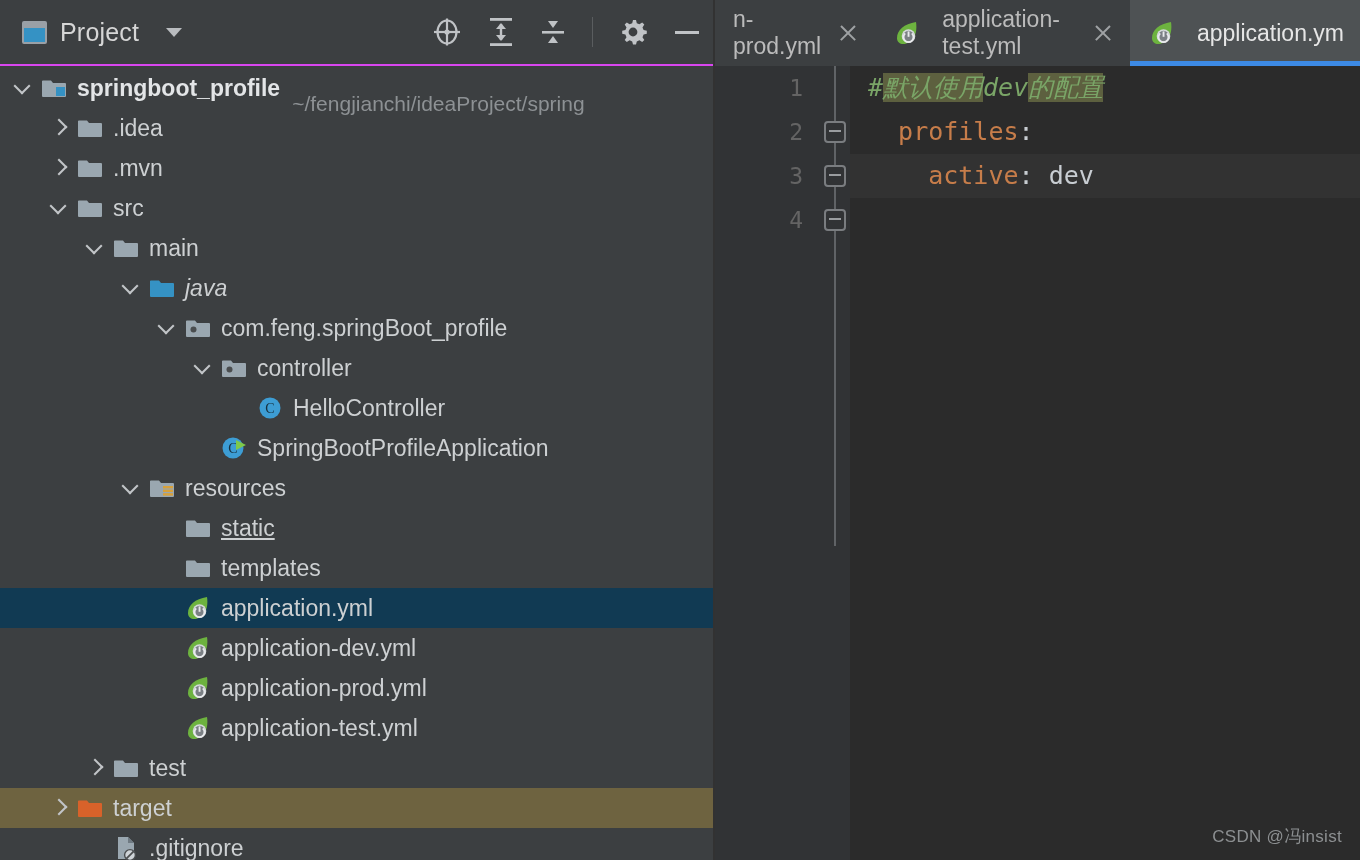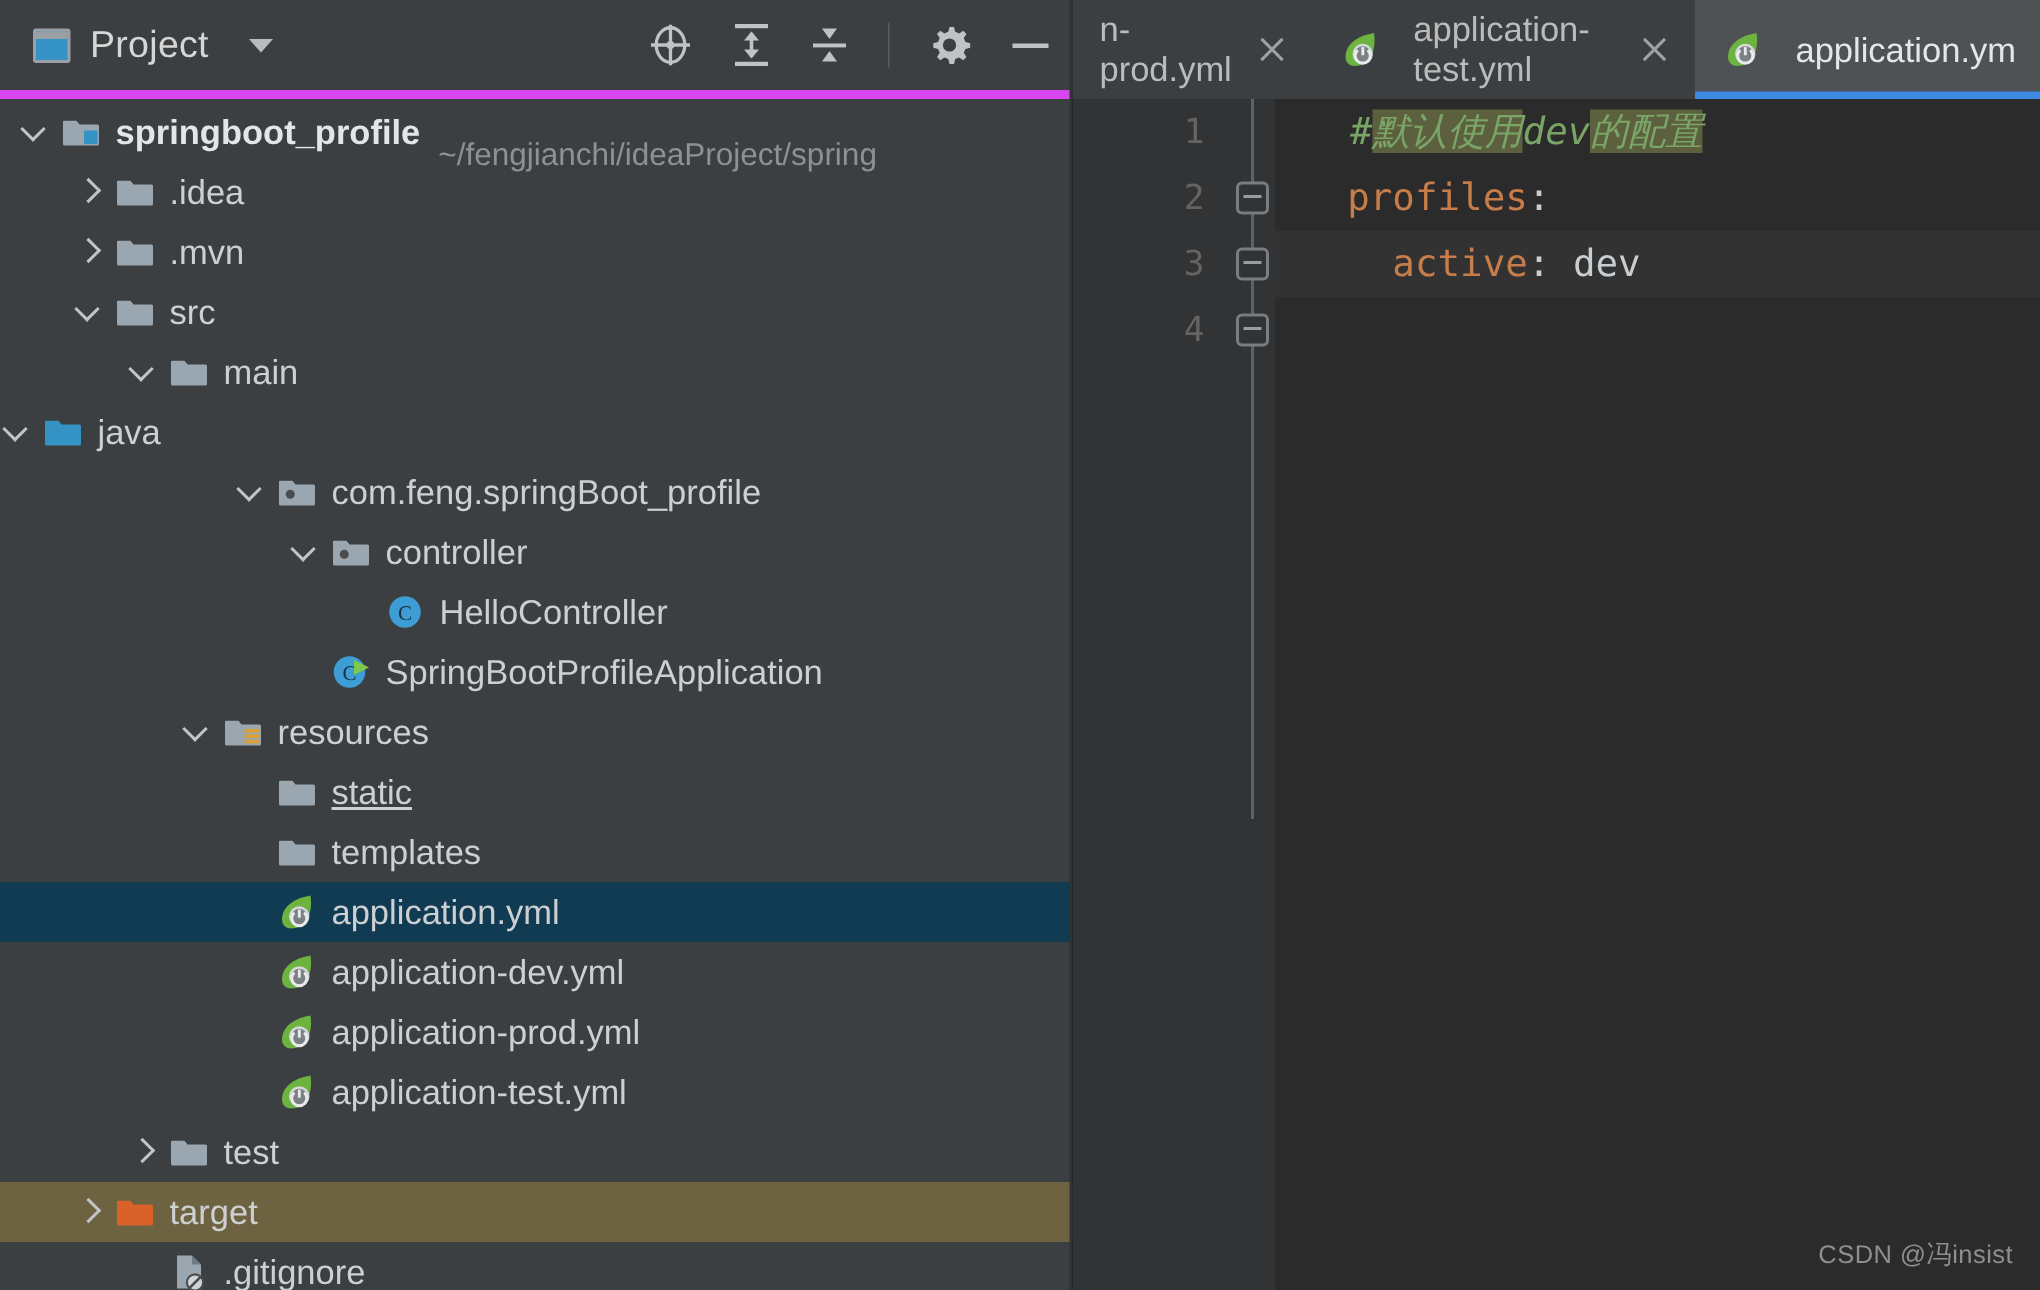--- a/index.html
+++ b/index.html
@@ -31,21 +31,21 @@
     flex-direction: column;
     position: relative;
     flex: 0 0 715px;
   }
   .tool-header {
     height: 66px;
     flex: 0 0 66px;
     display: flex;
     align-items: center;
     background: #3c3f41;
-    border-bottom: 6px solid #d946ef;
+    border-bottom: 2px solid #d946ef;
     padding-left: 22px;
     padding-right: 12px;
     box-sizing: border-box;
   }
   .tool-header-title {
     display: flex;
     align-items: center;
     gap: 13px;
   }
   .proj-icon {
@@ -282,21 +282,21 @@
   .cline {
     height: 44px;
     line-height: 44px;
     padding-left: 18px;
     white-space: pre;
     box-sizing: border-box;
   }
   .cline.current {
     background: #323232;
   }
-  .tk-comment { color: #7aa567; font-style: italic; margin-left: 32px; }
+  .tk-comment { color: #7aa567; font-style: italic; }
   .tk-comment .hl { background: #5d603f; }
   .tk-key   { color: #c77d4a; }
   .tk-colon { color: #c8cdd2; }
   .tk-val   { color: #c8cdd2; }
 
   .watermark {
     position: absolute;
     right: 18px;
     bottom: 12px;
     color: #8c8f91;
@@ -404,21 +404,21 @@
         </div>
         <div class="row" style="padding-left: 84px;">
           <span class="arrow down"></span>
           <span class="icon-wrap">
             <svg width="28" height="28" viewBox="0 0 28 28">
               <path d="M2 7 L2 22 Q2 23 3 23 L25 23 Q26 23 26 22 L26 10 Q26 9 25 9 L13 9 L11 6.5 L3 6.5 Q2 6.5 2 7 Z" fill="#9aa7b0"></path>
             </svg>
           </span>
           <span class="label">main</span>
         </div>
-        <div class="row" style="">
+        <div class="row" style="padding-left: 120px; font-style: italic;">
           <span class="arrow down"></span>
           <span class="icon-wrap">
             <svg width="28" height="28" viewBox="0 0 28 28">
               <path d="M2 7 L2 22 Q2 23 3 23 L25 23 Q26 23 26 22 L26 10 Q26 9 25 9 L13 9 L11 6.5 L3 6.5 Q2 6.5 2 7 Z" fill="#3592c4"></path>
             </svg>
           </span>
           <span class="label">java</span>
         </div>
         <div class="row" style="padding-left: 156px;">
           <span class="arrow down"></span>

